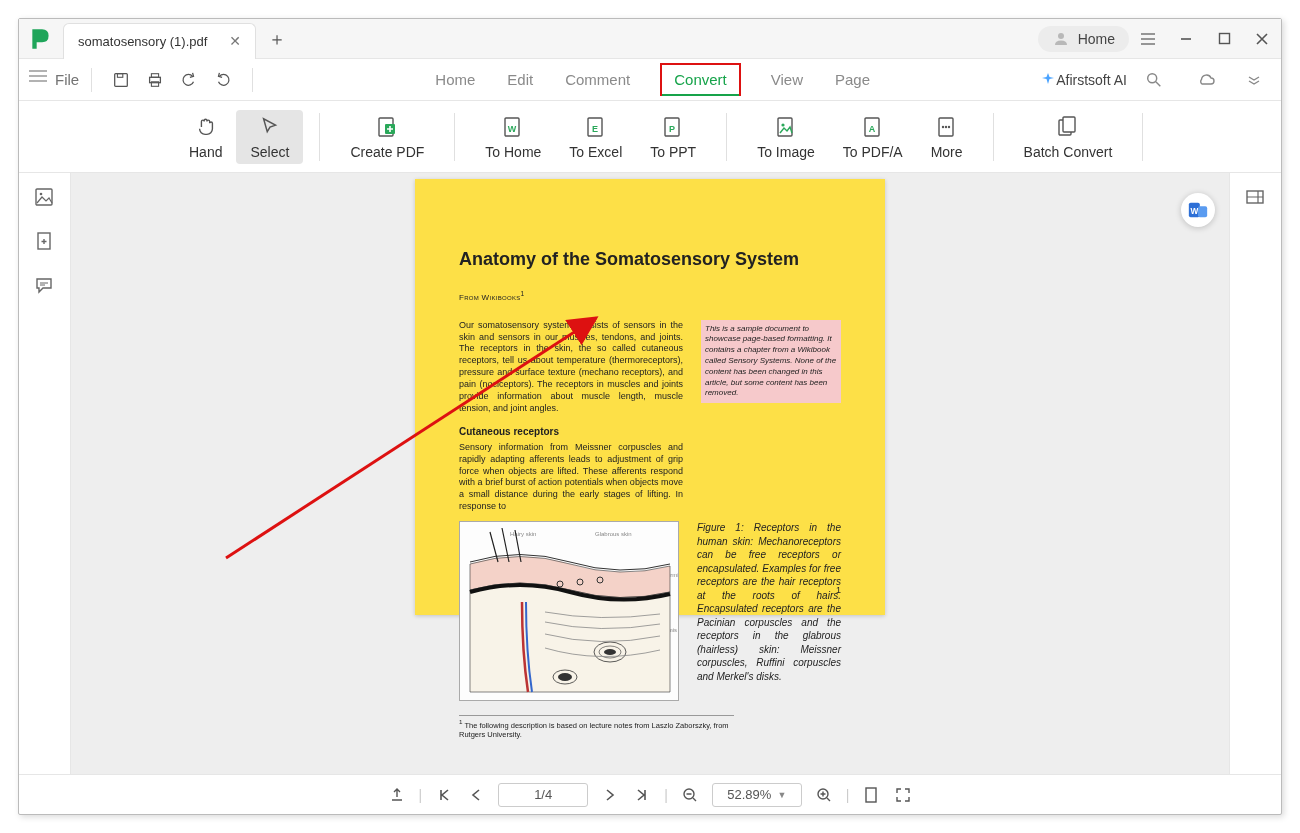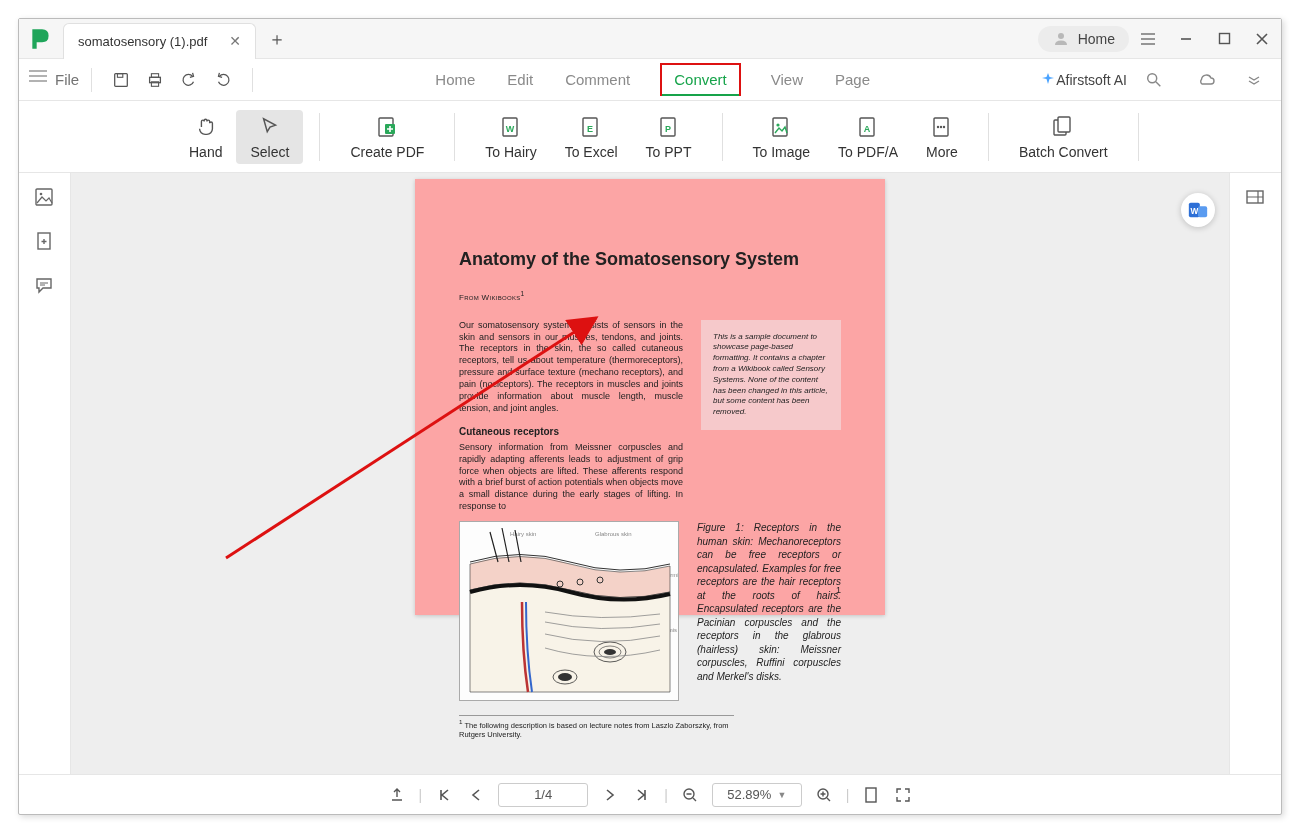--- a/index.html
+++ b/index.html
@@ -35,27 +35,27 @@
 .tdiv { width: 1px; height: 48px; background: #e0e0e0; margin: 0 16px; }
 
 .workspace { flex: 1; display: flex; min-height: 0; }
 .leftbar { width: 52px; border-right: 1px solid #e6e6e6; display: flex; flex-direction: column; align-items: center; gap: 22px; padding-top: 14px; }
 .leftbar .sicon { width: 22px; height: 22px; color: #666; cursor: pointer; }
 .doc-area { flex: 1; background: #eeeeee; position: relative; overflow: hidden; }
 .rightbar { width: 52px; border-left: 1px solid #e6e6e6; display: flex; flex-direction: column; align-items: center; padding-top: 14px; }
 .rightbar .sicon { width: 22px; height: 22px; color: #666; cursor: pointer; }
 .float-badge { position: absolute; right: 14px; top: 20px; width: 34px; height: 34px; border-radius: 50%; background: #fff; box-shadow: 0 1px 6px rgba(0,0,0,.2); display: flex; align-items: center; justify-content: center; }
 
-.page { position: absolute; left: 50%; transform: translateX(-50%); top: 6px; width: 470px; height: 436px; background: #fca5a5; box-shadow: 0 1px 4px rgba(0,0,0,.18); padding: 70px 44px 24px 44px; font-size: 9px; color: #222; }
+.page { position: absolute; left: 50%; transform: translateX(-50%); top: 6px; width: 470px; height: 436px; background: #fde047; box-shadow: 0 1px 4px rgba(0,0,0,.18); padding: 70px 44px 24px 44px; font-size: 9px; color: #222; }
 .page h1 { font-size: 18px; font-weight: 700; margin-bottom: 20px; }
 .page .src { font-size: 8px; font-variant: small-caps; letter-spacing: .3px; margin-bottom: 18px; }
 .page .columns { display: flex; gap: 18px; }
 .page .col-l { flex: 1; text-align: justify; line-height: 1.32; }
 .page .col-r { flex: 0 0 140px; }
-.page .callout { background: #f6c9cb; padding: 12px; font-style: italic; font-size: 8px; line-height: 1.35; }
+.page .callout { background: #f6c9cb; padding: 4px; font-style: italic; font-size: 8px; line-height: 1.35; }
 .page h2 { font-size: 10px; font-weight: 700; margin: 10px 0 4px; }
 .page .lower { display: flex; gap: 18px; margin-top: 8px; }
 .page .figbox { flex: 0 0 220px; height: 180px; border: 1px solid #aaa; background: #fdfdfd; position: relative; overflow: hidden; }
 .page .figcap { flex: 1; font-size: 10px; font-style: italic; text-align: justify; line-height: 1.35; }
 .page .footnote { font-size: 7.5px; margin-top: 14px; border-top: 0.5px solid #999; padding-top: 2px; width: 72%; }
 .page .pnum { position: absolute; right: 44px; bottom: 20px; font-size: 9px; }
 
 .arrow { position: absolute; left: 145px; top: 135px; pointer-events: none; }
 
 .statusbar { height: 40px; border-top: 1px solid #e6e6e6; display: flex; align-items: center; justify-content: center; gap: 12px; color: #555; font-size: 14px; }
@@ -214,21 +214,21 @@
       <span>Create PDF</span>
     </div>
     <div class="tdiv"></div>
     <div class="tbtn">
       <div class="ico">
           <svg width="24" height="24" viewBox="0 0 24 24">
             <rect x="4" y="3" width="14" height="18" rx="1" fill="none" stroke="#555" stroke-width="1.4"></rect>
             <text x="11" y="17" font-size="9" fill="#2aa85a" text-anchor="middle" font-weight="700">W</text>
           </svg>
         </div>
-      <span>To Hairy</span>
+      <span>To Home</span>
     </div>
     <div class="tbtn">
       <div class="ico">
           <svg width="24" height="24" viewBox="0 0 24 24">
             <rect x="4" y="3" width="14" height="18" rx="1" fill="none" stroke="#555" stroke-width="1.4"></rect>
             <text x="11" y="17" font-size="9" fill="#2aa85a" text-anchor="middle" font-weight="700">E</text>
           </svg>
         </div>
       <span>To Excel</span>
     </div>

